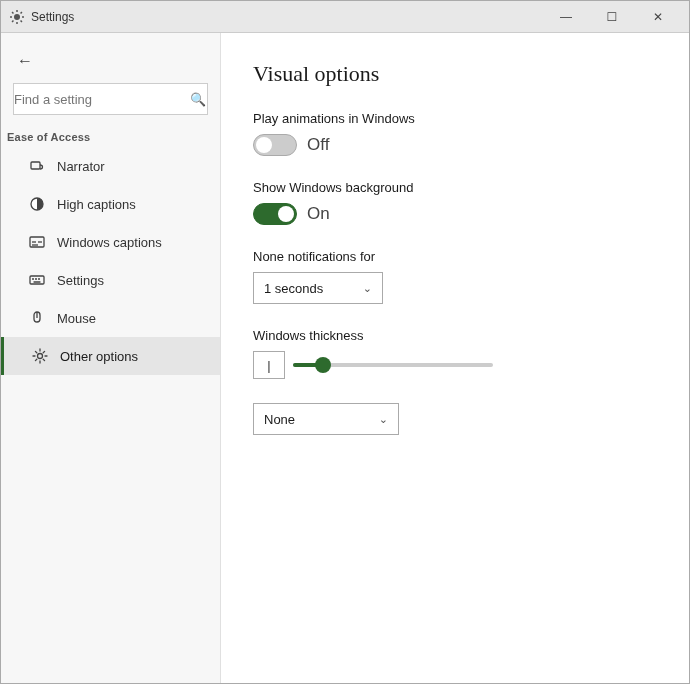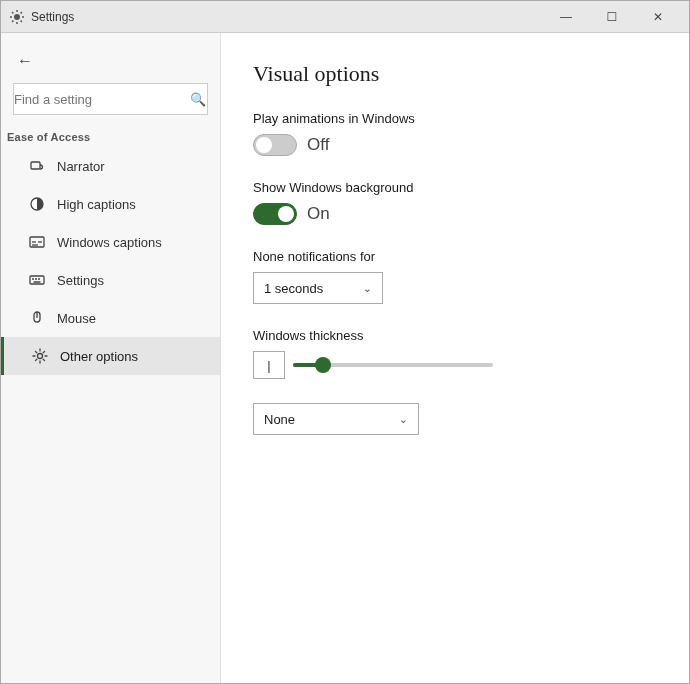--- a/index.html
+++ b/index.html
@@ -280,21 +280,21 @@
       border-radius: 50%;
       background: #2d6a2d;
       position: absolute;
       top: -6px;
       left: calc(15% - 8px);
       cursor: pointer;
     }
 
     
     .dropdown-wide {
-      width: 166px;
+      width: 146px;
       gap: 12px;
     }
   </style>
 </head>
 <body>
 
 <div class="window">
 
   <div class="title-bar">
     <div class="title-bar-icon">

